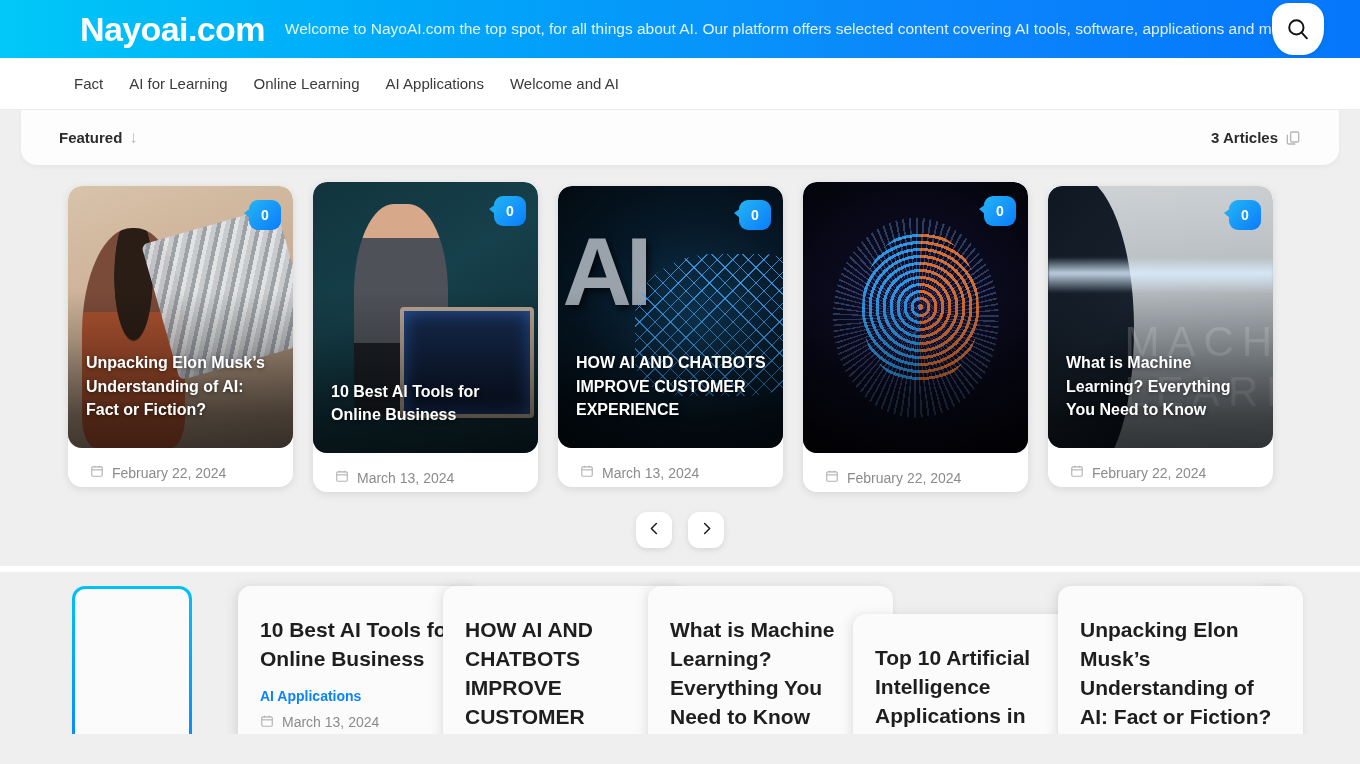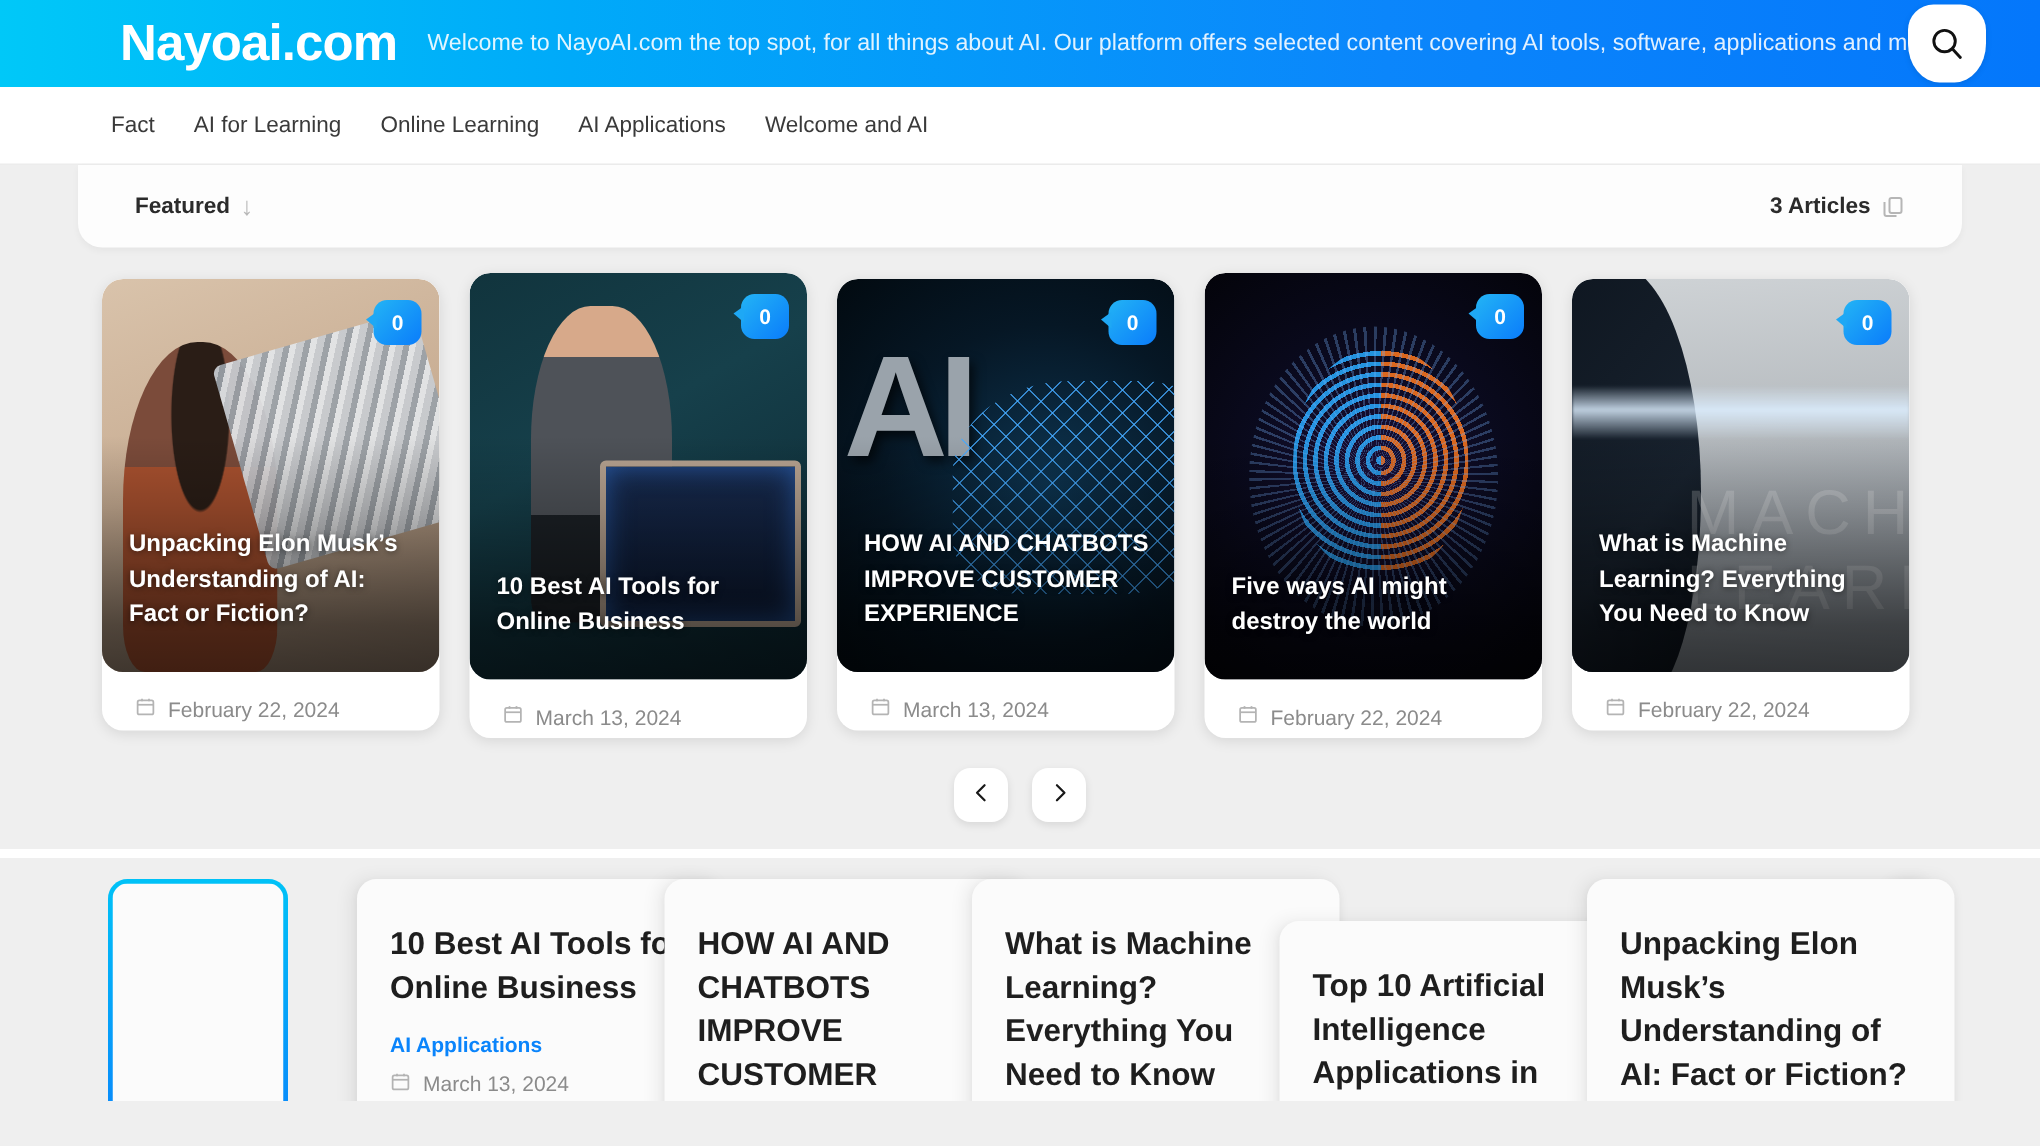--- a/index.html
+++ b/index.html
@@ -66,21 +66,21 @@
   .navbar a {
     font-size: 15px;
     color: #3a3a3a;
     text-decoration: none;
     white-space: nowrap;
   }
 
   
   .stage { background: #efefef; padding-top: 0; }
   .featured-bar {
-    margin: 0 52px;
+    margin: 0 21px;
     height: 55px;
     background: #fdfdfd;
     border-radius: 0 0 16px 16px;
     display: flex;
     align-items: center;
     justify-content: space-between;
     padding: 0 38px 0 38px;
     box-shadow: 0 2px 5px rgba(0,0,0,0.045);
   }
   .featured-left, .featured-right {
@@ -403,21 +403,20 @@
       </div>
     </article>
 
     <article class="fcard tall">
       <div class="thumb">
         <div class="art art-4"></div>
         <div class="shade"></div>
         <div class="badge">
           <span>0</span>
         </div>
-        <h2 class="ftitle">Five ways AI might destroy the world</h2>
       </div>
       <div class="fdate">
         <span class="cal">
           <svg width="14" height="14" viewBox="0 0 24 24" fill="none" stroke="#9b9b9b" stroke-width="2">
             <rect x="3" y="5" width="18" height="16" rx="2"></rect>
               <line x1="3" y1="10" x2="21" y2="10"></line>
             <line x1="8" y1="3" x2="8" y2="6"></line>
               <line x1="16" y1="3" x2="16" y2="6"></line>
           </svg>
         </span>

